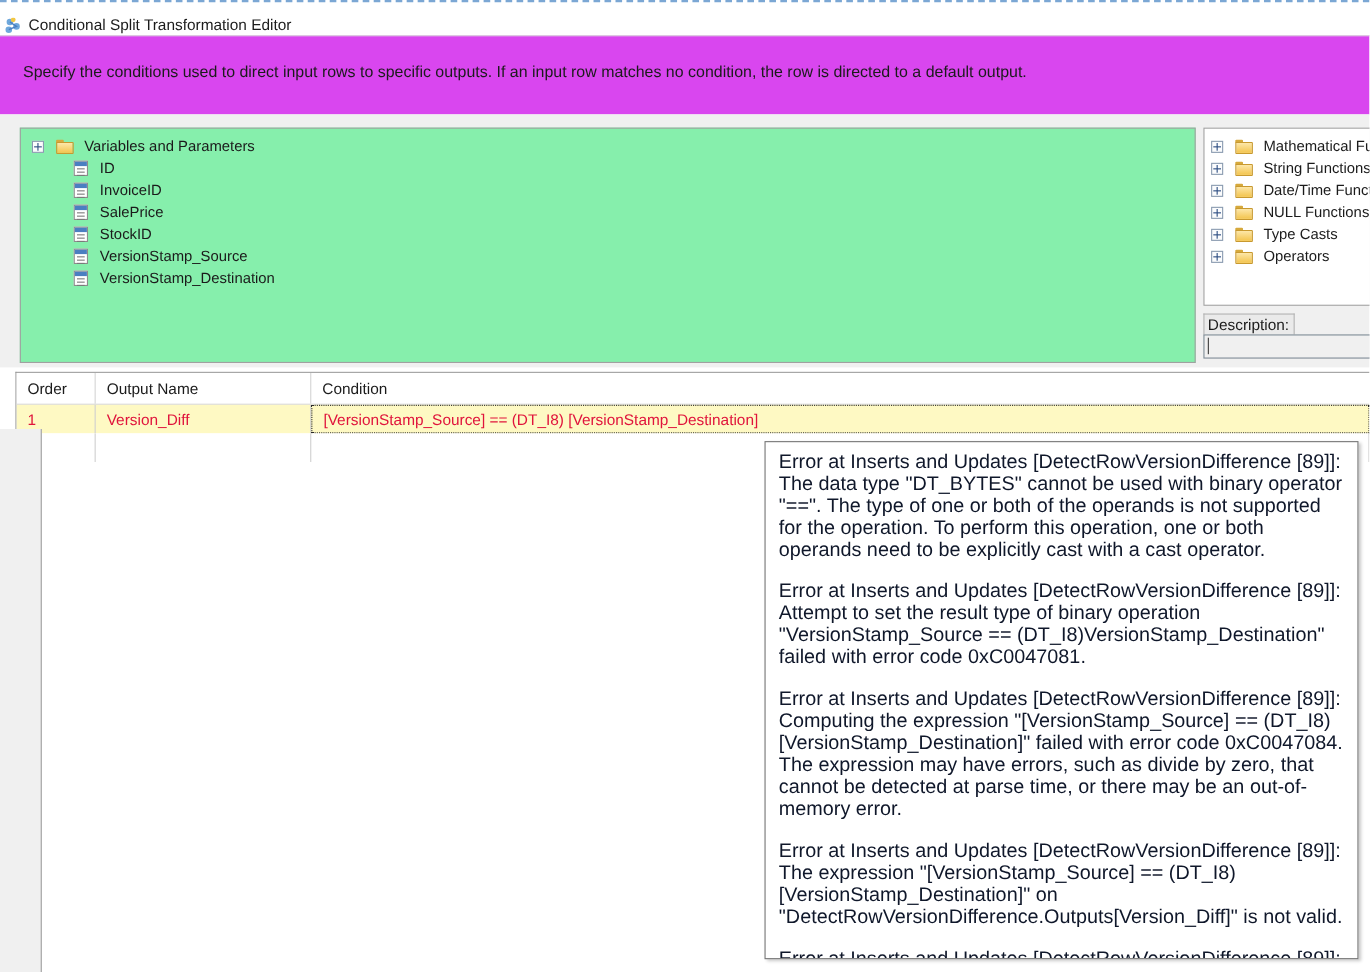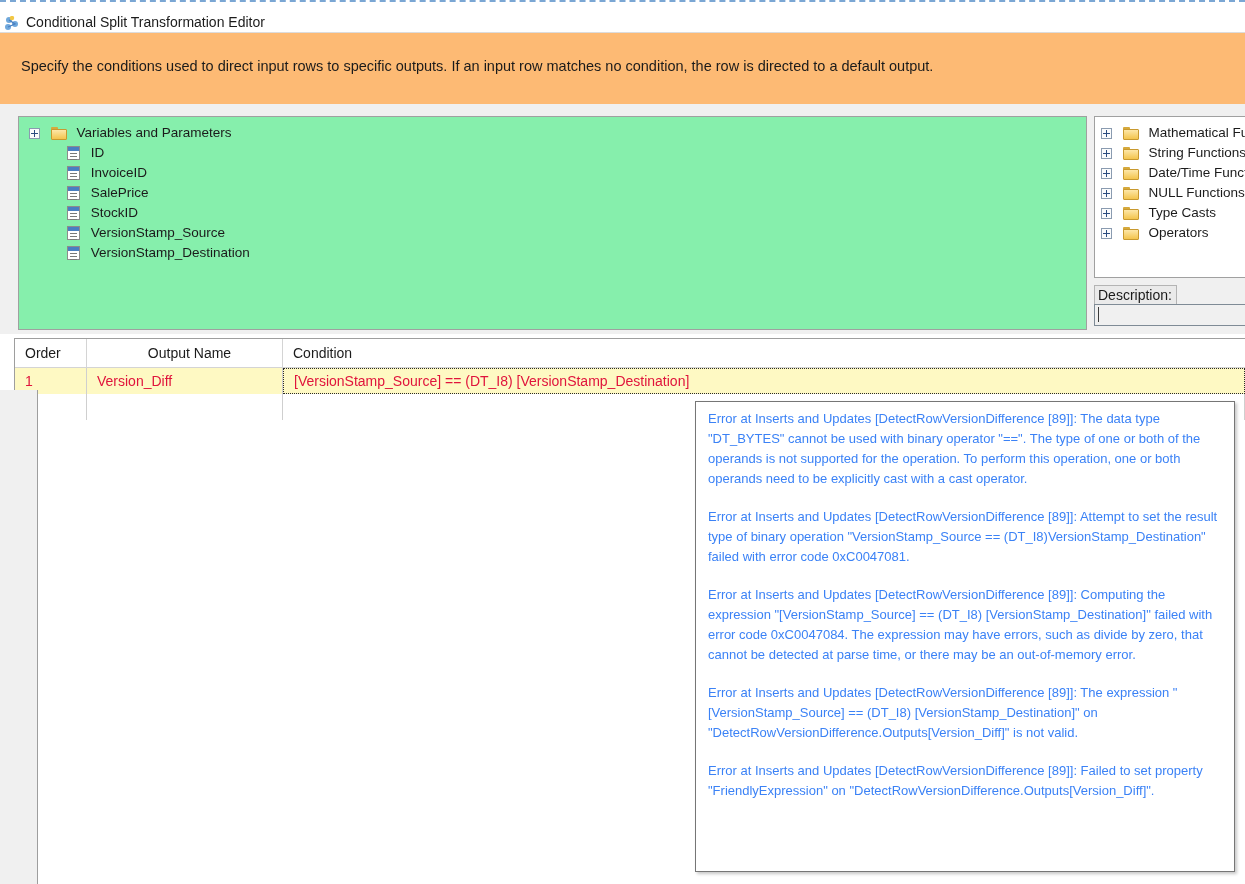--- a/index.html
+++ b/index.html
@@ -37,21 +37,21 @@
     font-size: 14px;
     color: #1b1b1b;
     white-space: nowrap;
   }
 
   
   #instruction-band {
     position: absolute;
     left: 0; top: 32px;
     width: 1245px; height: 72px;
-    background: #fdba74;
+    background: #d946ef;
     border-top: 1px solid #dcdcdc;
     box-sizing: border-box;
   }
   #instruction-text {
     position: absolute;
     left: 21px; top: 25px;
     font-size: 14.5px;
     color: #1b1b1b;
     white-space: nowrap;
   }
@@ -224,21 +224,21 @@
     line-height: 28px;
     font-size: 14px;
     color: #1b1b1b;
     vertical-align: top;
     box-sizing: border-box;
     padding-left: 10px;
     border-right: 1px solid #d4d4d4;
     overflow: hidden;
   }
   .hcell.c-order { width: 72px; }
-  .hcell.c-output { width: 196px; text-align: center; }
+  .hcell.c-output { width: 196px; }
   .hcell.c-condition { width: 962px; border-right: none; }
 
   .grid-row {
     position: relative;
     height: 26px;
     white-space: nowrap;
   }
   .grid-row.selected { background: #fef9c3; }
   .dcell {
     display: inline-block;
@@ -277,23 +277,23 @@
     width: 540px; height: 471px;
     background: #ffffff;
     border: 1px solid #767676;
     box-sizing: border-box;
     padding: 7px 12px 0 12px;
     box-shadow: 2px 2px 3px rgba(0,0,0,0.22);
     overflow: hidden;
   }
   #tooltip p {
     margin: 0 0 18px 0;
-    font-size: 13px;
+    font-size: 18px;
     line-height: 20px;
-    color: #3b82f6;
+    color: #0f172a;
   }
   #tooltip p:last-child { margin-bottom: 0; }
 </style>
 </head>
 <body>
 
 <div id="titlebar">
   <span id="title-icon">
     <svg width="18" height="16" viewBox="0 0 18 16">
       <circle cx="5" cy="4" r="3" fill="#6fa8dc"></circle>

